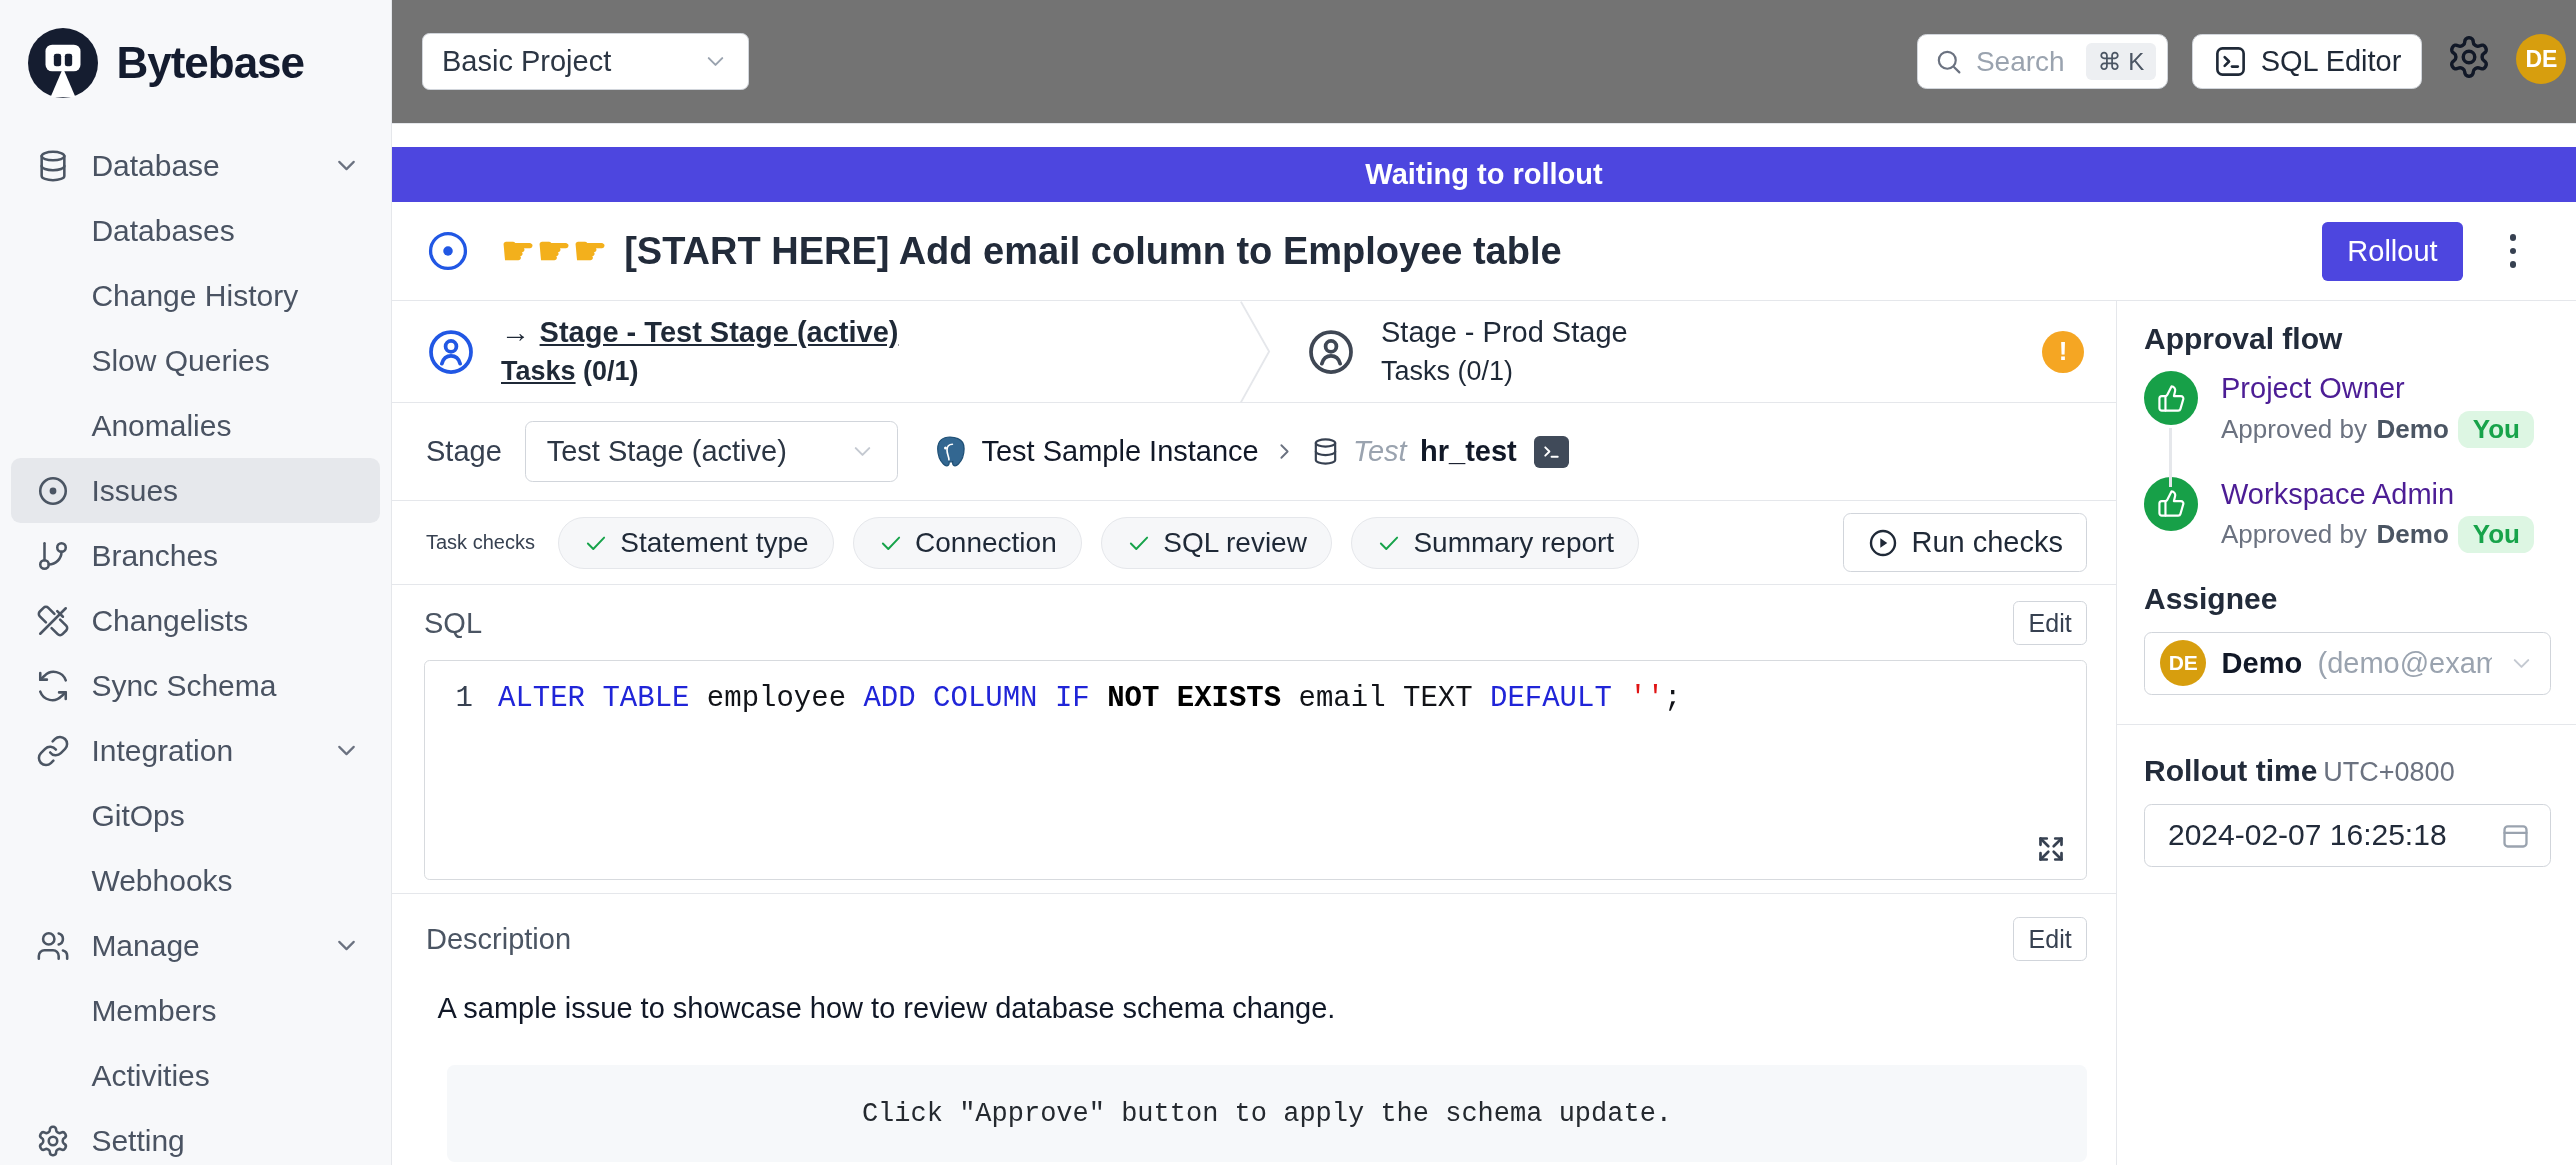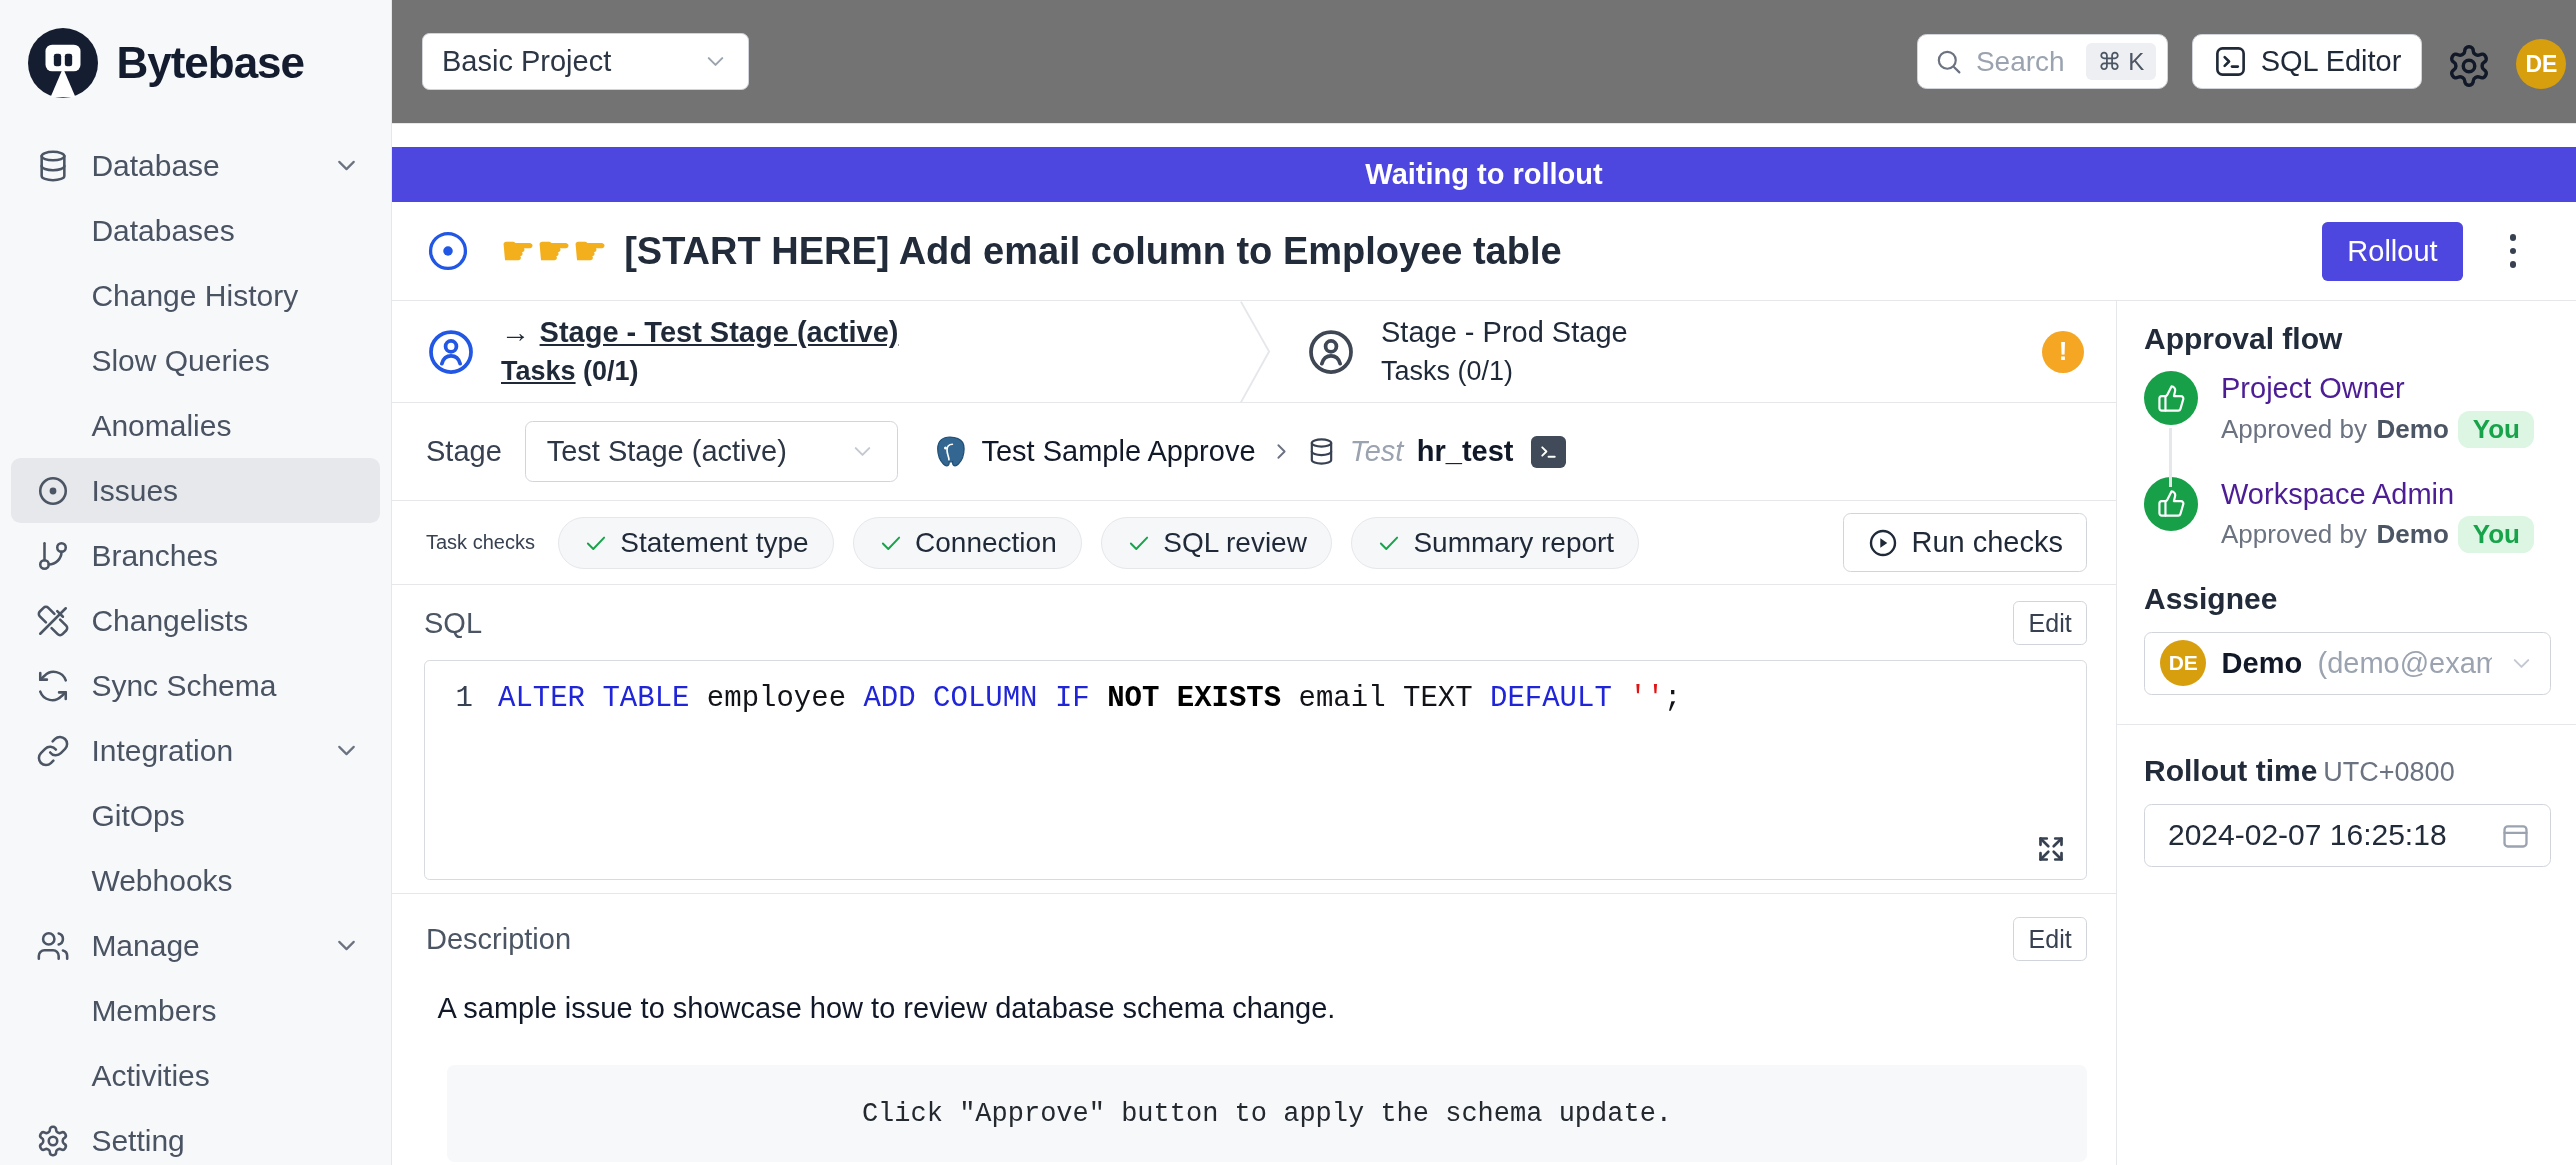--- a/index.html
+++ b/index.html
@@ -19,21 +19,21 @@
   .nav-item.child { padding-left:80px; }
   .nav-chevron { width:29px; height:29px; color:#6b7280; }
   svg.ic { display:block; width:100%; height:100%; fill:none; stroke:currentColor; stroke-width:1.8; stroke-linecap:round; stroke-linejoin:round; }
 
   
   .main-col { flex:1; display:flex; flex-direction:column; min-width:0; }
 
   .topbar { height:124px; border-bottom:1px solid #e5e7eb; display:flex; align-items:center; justify-content:space-between; padding:0 9.6px 0 30px; background:#737373; }
   .proj-select { width:327px; height:57px; border:1px solid #d1d5db; border-radius:7.6px; display:flex; align-items:center; justify-content:space-between; padding:0 19px; cursor:pointer; background:#fff; }
   .proj-select .val { font-size:29px; color:#2c3644; }
-  .topbar-right { display:flex; align-items:flex-end; gap:24px; }
+  .topbar-right { display:flex; align-items:flex-start; gap:24px; }
   .search-box { width:251px; height:55px; border:1px solid #d1d5db; border-radius:9.6px; display:flex; align-items:center; gap:13.4px; padding:0 11.5px 0 15.3px; background:#fff; cursor:text; }
   .search-icon { width:29px; height:29px; color:#6b7280; }
   .search-ph { font-size:28px; color:#9aa3af; flex:1; }
   .kbd { background:#edeff2; border-radius:5.7px; padding:4.8px 11.5px; font-size:24px; color:#4b5563; white-space:nowrap; }
   .sqled-btn { height:55px; border:1px solid #d1d5db; border-radius:9.6px; display:flex; align-items:center; gap:12.4px; padding:0 20px; background:#fff; cursor:pointer; }
   .sqled-btn .t-icon { width:35px; height:35px; color:#1f2937; }
   .sqled-btn .lbl { font-size:29px; color:#1f2937; font-weight:500; }
   .gear-btn { width:46px; height:46px; color:#111827; cursor:pointer; }
   .avatar { width:50px; height:50px; border-radius:50%; background:#d79e0e; color:#fff; font-size:23px; font-weight:700; display:flex; align-items:center; justify-content:center; cursor:pointer; }
 
@@ -388,21 +388,21 @@
                 <path d="M6 9l6 6 6-6"></path>
               </svg>
             </span>
         </div>
         <div class="crumb">
           <span class="pg-ic"><svg viewBox="0 0 24 24">
                 <path fill="#336791" stroke="#1d4e74" stroke-width="0.8" d="M17.3 3.1C15.7 2.4 13.8 2 12 2 7.2 2 3.8 4.6 3.8 9.8c0 4.4 1.9 8.3 3.8 10.2 1 1 2.4 1.6 3.4.7.6-.6.5-1.6.4-2.3.8.2 1.6.2 2.4 0-.1.7-.2 1.7.4 2.3 1 .9 2.4.3 3.4-.7 1.9-1.9 3.8-5.8 3.8-10.2 0-3.7-1.3-5.6-4.1-6.7z"></path>
                 <circle cx="9" cy="9.3" r="1" fill="#fff"></circle>
                 <path fill="none" stroke="#fff" stroke-width="1.1" stroke-linecap="round" d="M13.6 6.8c-2.3 0-3.6 1.7-3.6 3.9 0 2.9 1.3 4.1 1.3 6.5"></path>
               </svg></span>
-          <span class="inst">Test Sample Approve</span>
+          <span class="inst">Test Sample Instance</span>
           <span class="crumb-chev">
               <svg class="ic" viewBox="0 0 24 24" stroke-width="2">
                 <path d="M9 6l6 6-6 6"></path>
               </svg>
             </span>
           <span class="db-mini">
               <svg class="ic" viewBox="0 0 24 24">
                 <ellipse cx="12" cy="5" rx="8" ry="3"></ellipse>
                 <path d="M4 5v14c0 1.66 3.58 3 8 3s8-1.34 8-3V5"></path>
                 <path d="M4 12c0 1.66 3.58 3 8 3s8-1.34 8-3"></path>

